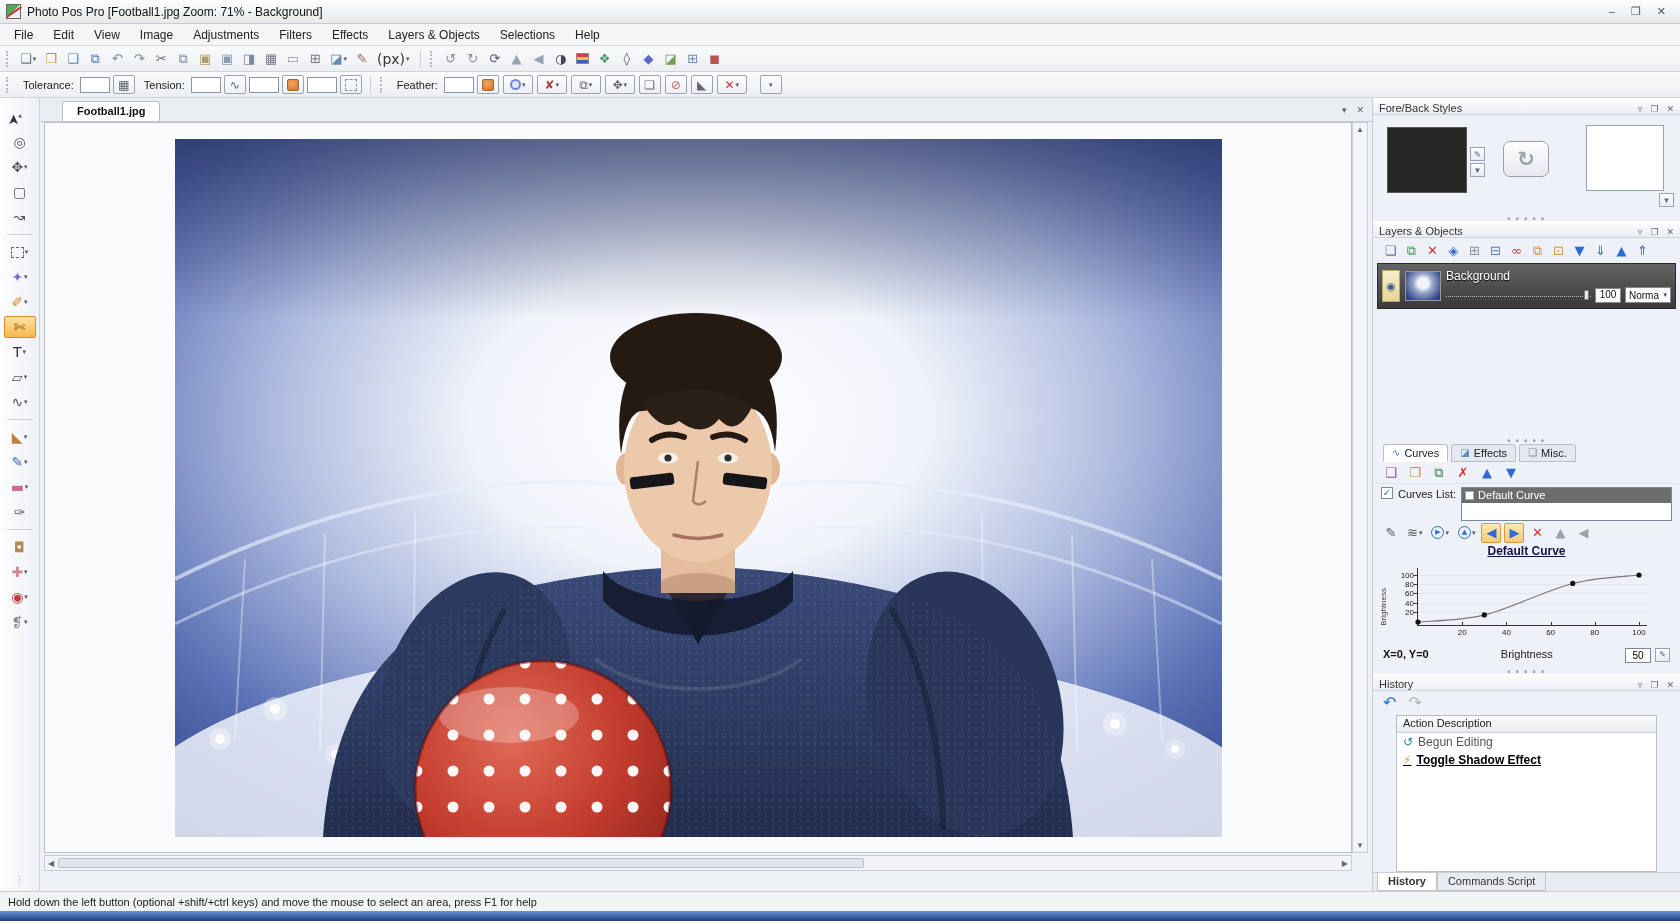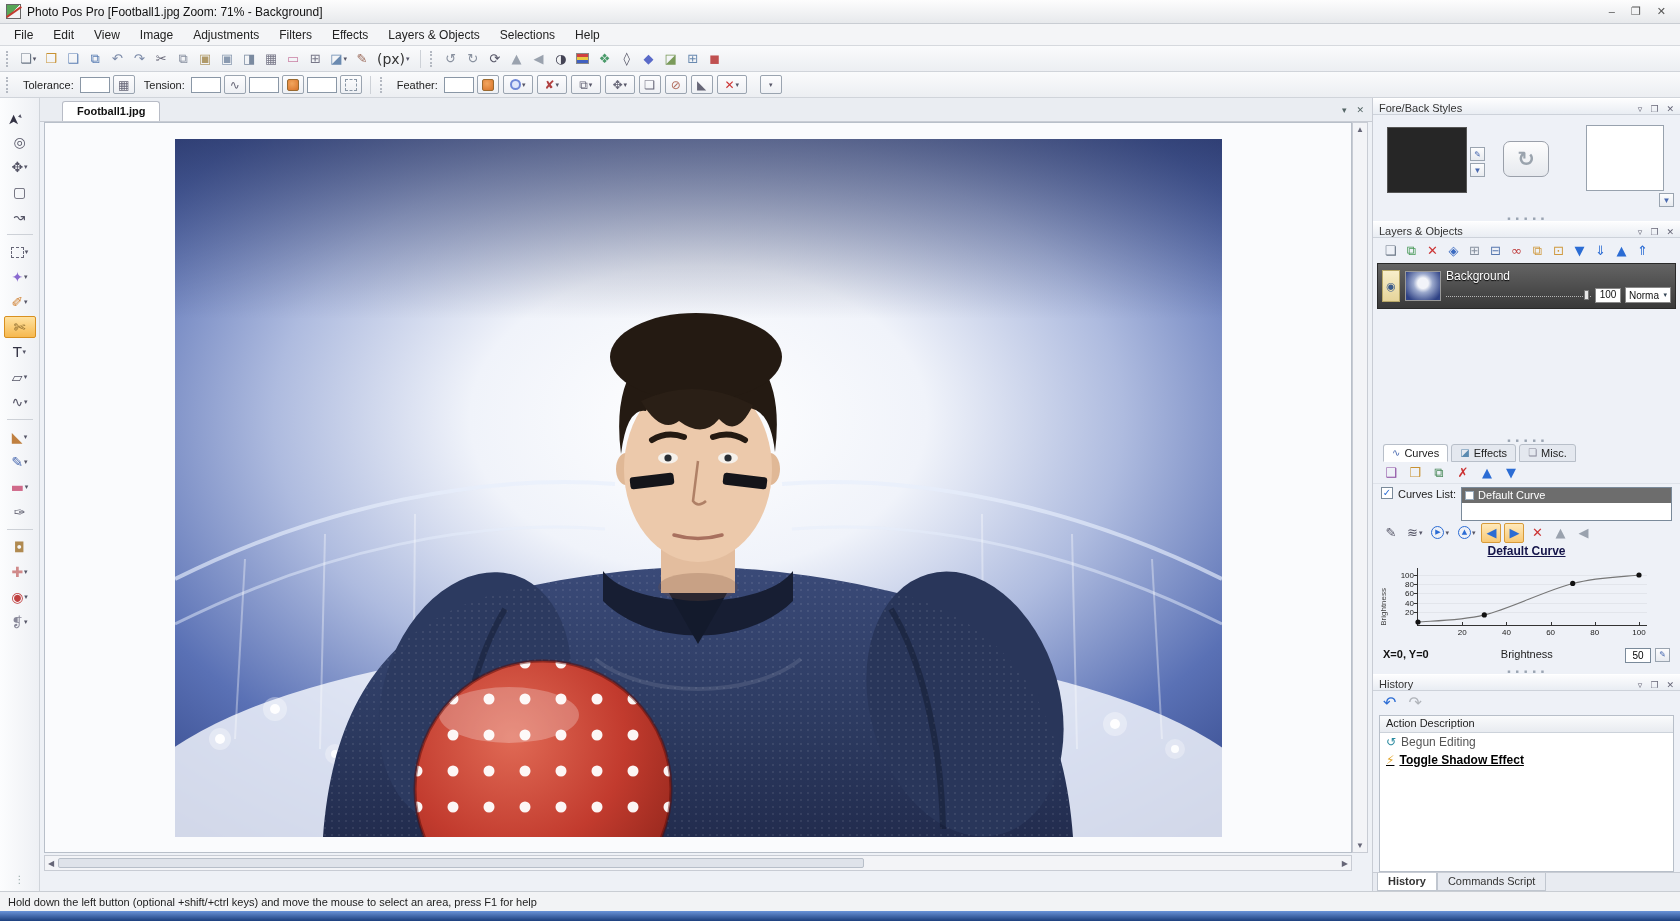--- a/index.html
+++ b/index.html
@@ -111,21 +111,21 @@
   .cylab{position:absolute;left:-26px;width:22px;text-align:right;font-size:8px;color:#222}
   .cymark{position:absolute;left:-4px;width:4px;height:1px;background:#333}
   .cxlab{position:absolute;top:100%;margin-top:3px;width:18px;text-align:center;font-size:8px;color:#222}
   .cxmark{position:absolute;bottom:-1px;width:1px;height:4px;background:#333}
   .cbottom{flex:0 0 20px;display:flex;align-items:flex-start;padding:0 10px;gap:4px}
   .coord{font-size:11px;font-weight:bold;color:#111}
   .cbottom .axis{flex:1;text-align:center;font-size:11px;color:#222}
   input.bval{width:26px;height:15px;border:1px solid #7a8a9a;font-size:10px;text-align:center;background:#fff}
   
   .hundo{flex:0 0 24px;display:flex;align-items:center;gap:12px;padding:0 10px;font-size:16px}
-  .action-box{flex:1 1 110px;margin:0 6px;border:1px solid #b8bfc9;background:#fff;display:flex;flex-direction:column;min-height:0}
+  .action-box{flex:1 1 110px;margin:0 23px;border:1px solid #b8bfc9;background:#fff;display:flex;flex-direction:column;min-height:0}
   .action-head{flex:0 0 17px;background:linear-gradient(#fafbfc,#e8ebf0);border-bottom:1px solid #ccd2da;padding:1px 6px;font-size:11px;color:#222}
   .hitem{display:flex;align-items:center;gap:5px;padding:2px 6px;font-size:12px;color:#555}
   .hitem.emph{color:#000;font-weight:bold;text-decoration:underline}
   .btabs{flex:0 0 19px;display:flex;padding-left:4px;border-top:1px solid #c8ccd4;background:#e8ebf1}
   .btab{padding:2px 10px;font-size:11px;border:1px solid #c0c6cf;border-top:none;background:#e8ebf1;color:#333}
   .btab.active{background:#fff;font-weight:bold}
 
   
   #statusbar{position:absolute;left:0;right:0;top:891px;height:20px;background:#f2f3f5;border-top:1px solid #c9cdd3;display:flex;align-items:center;padding-left:8px;font-size:11px;color:#222}
   #bluestrip{position:absolute;left:0;right:0;top:911px;height:10px;background:linear-gradient(#6a93d8,#1d3f7d)}

